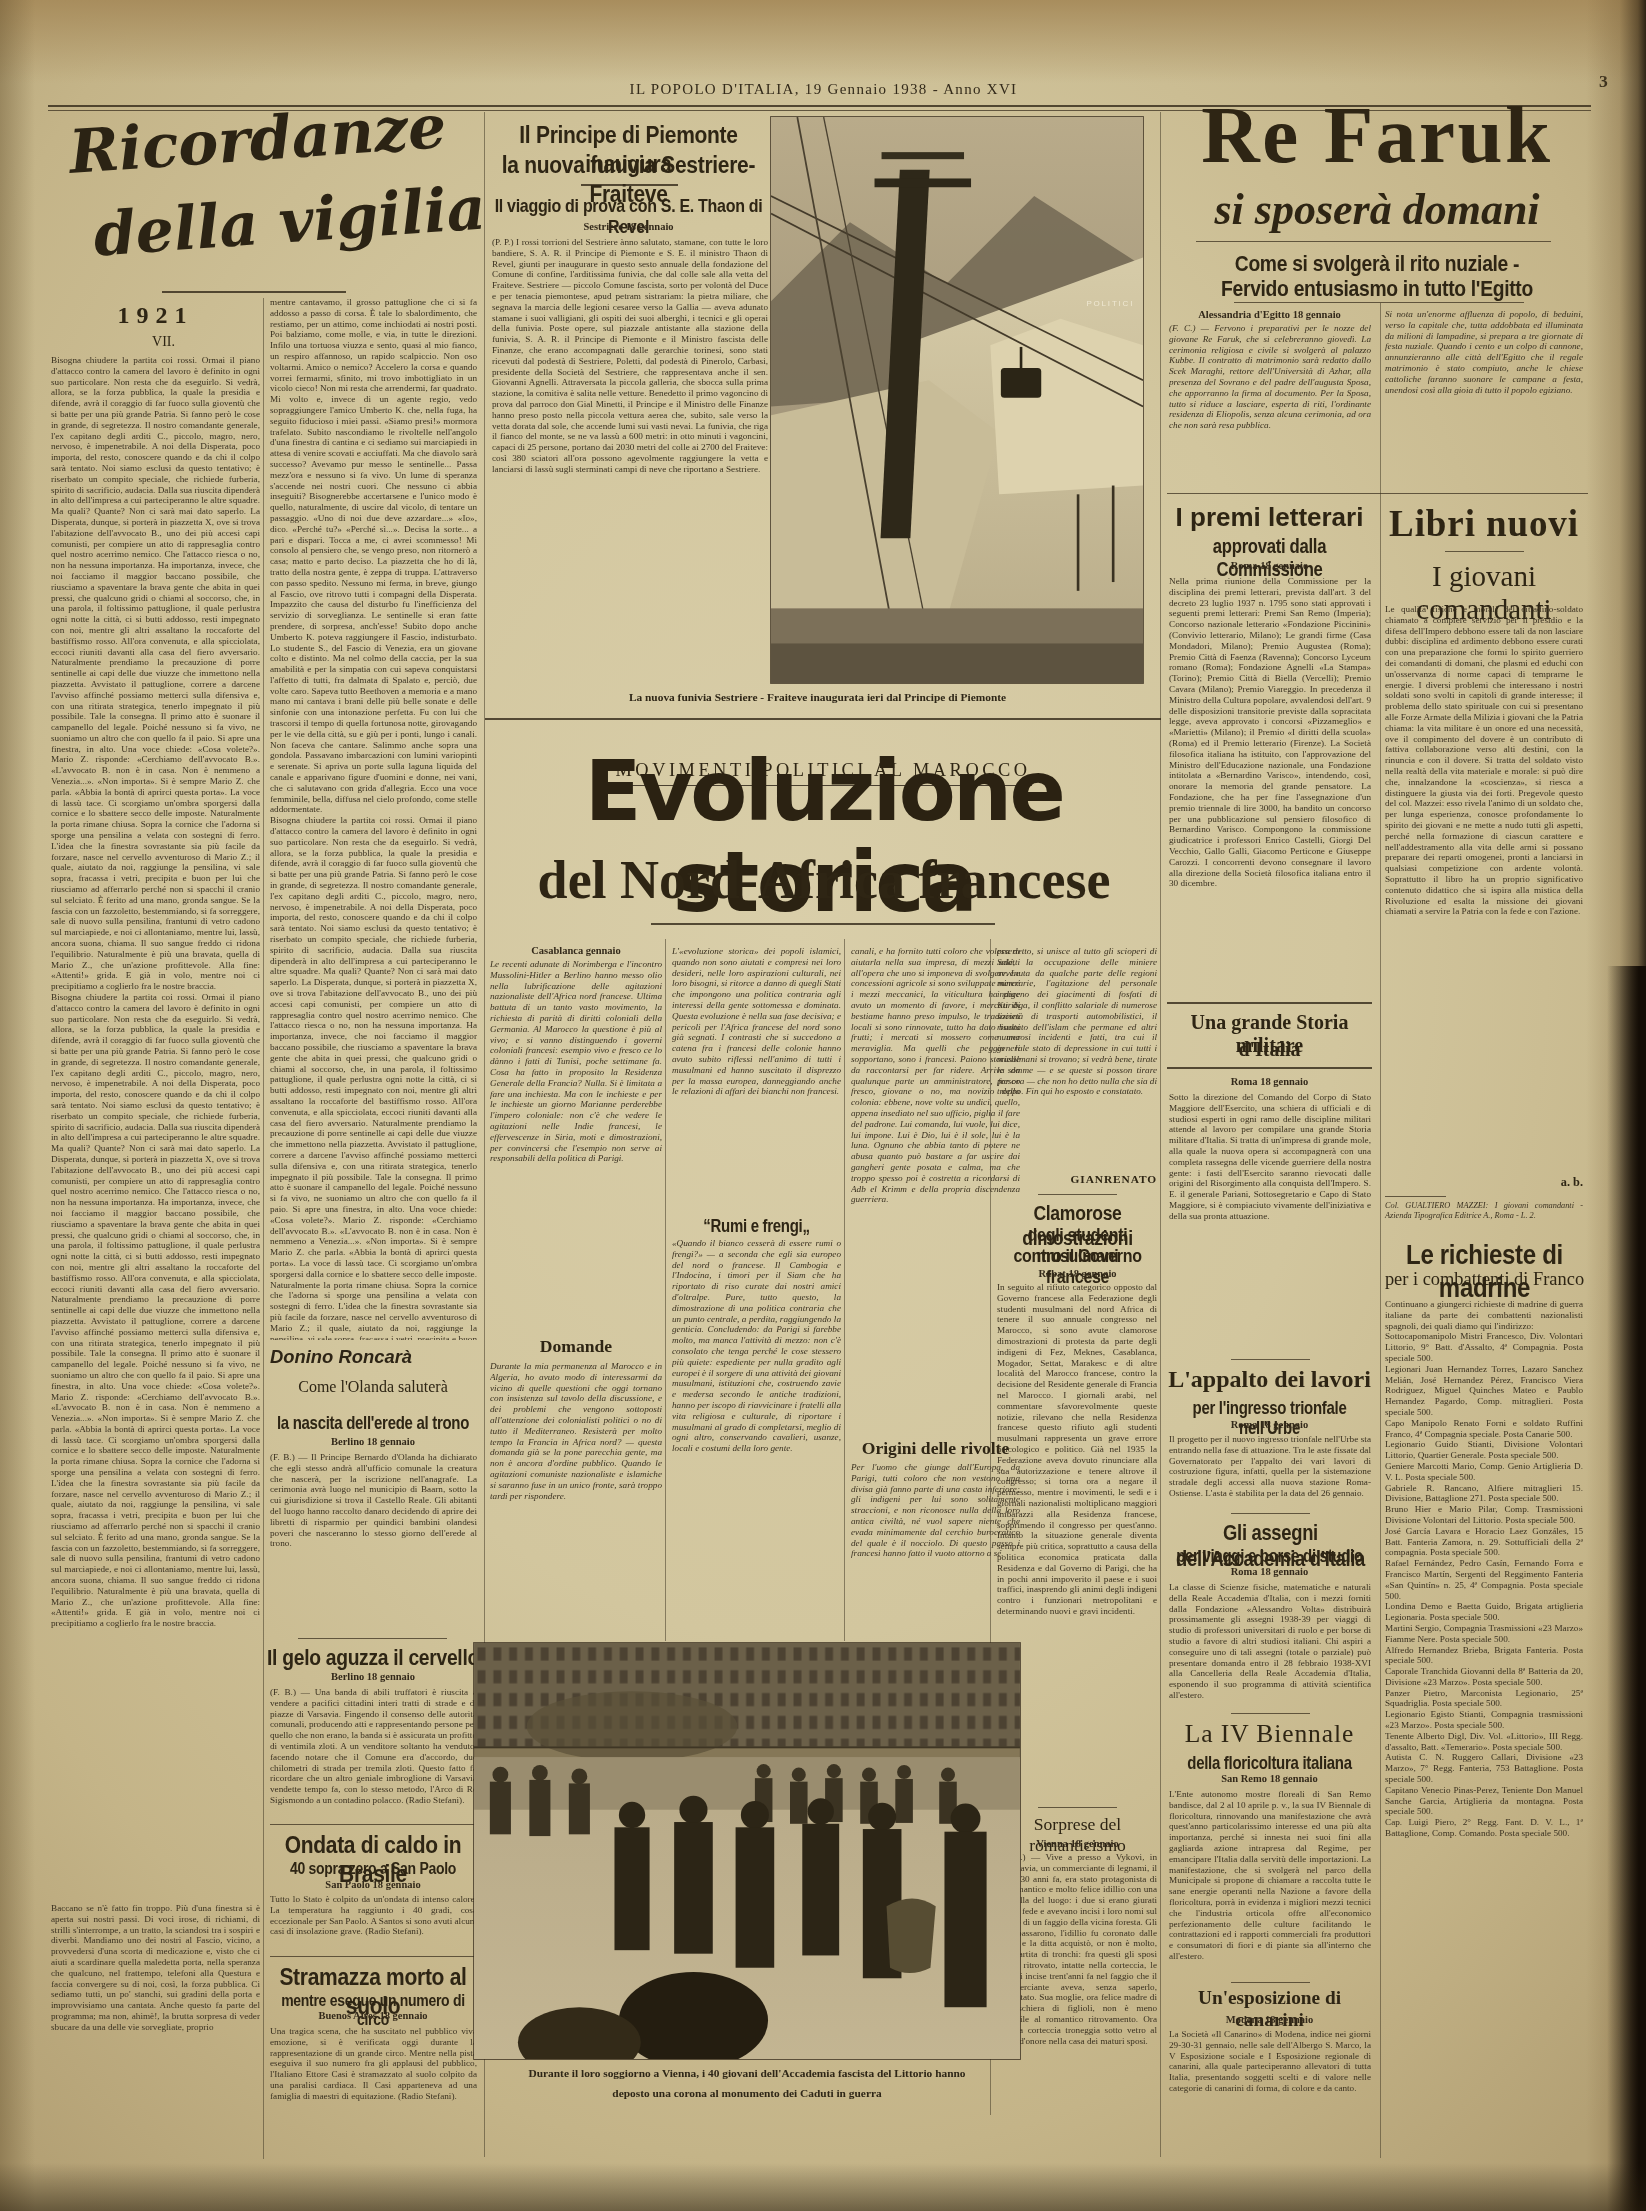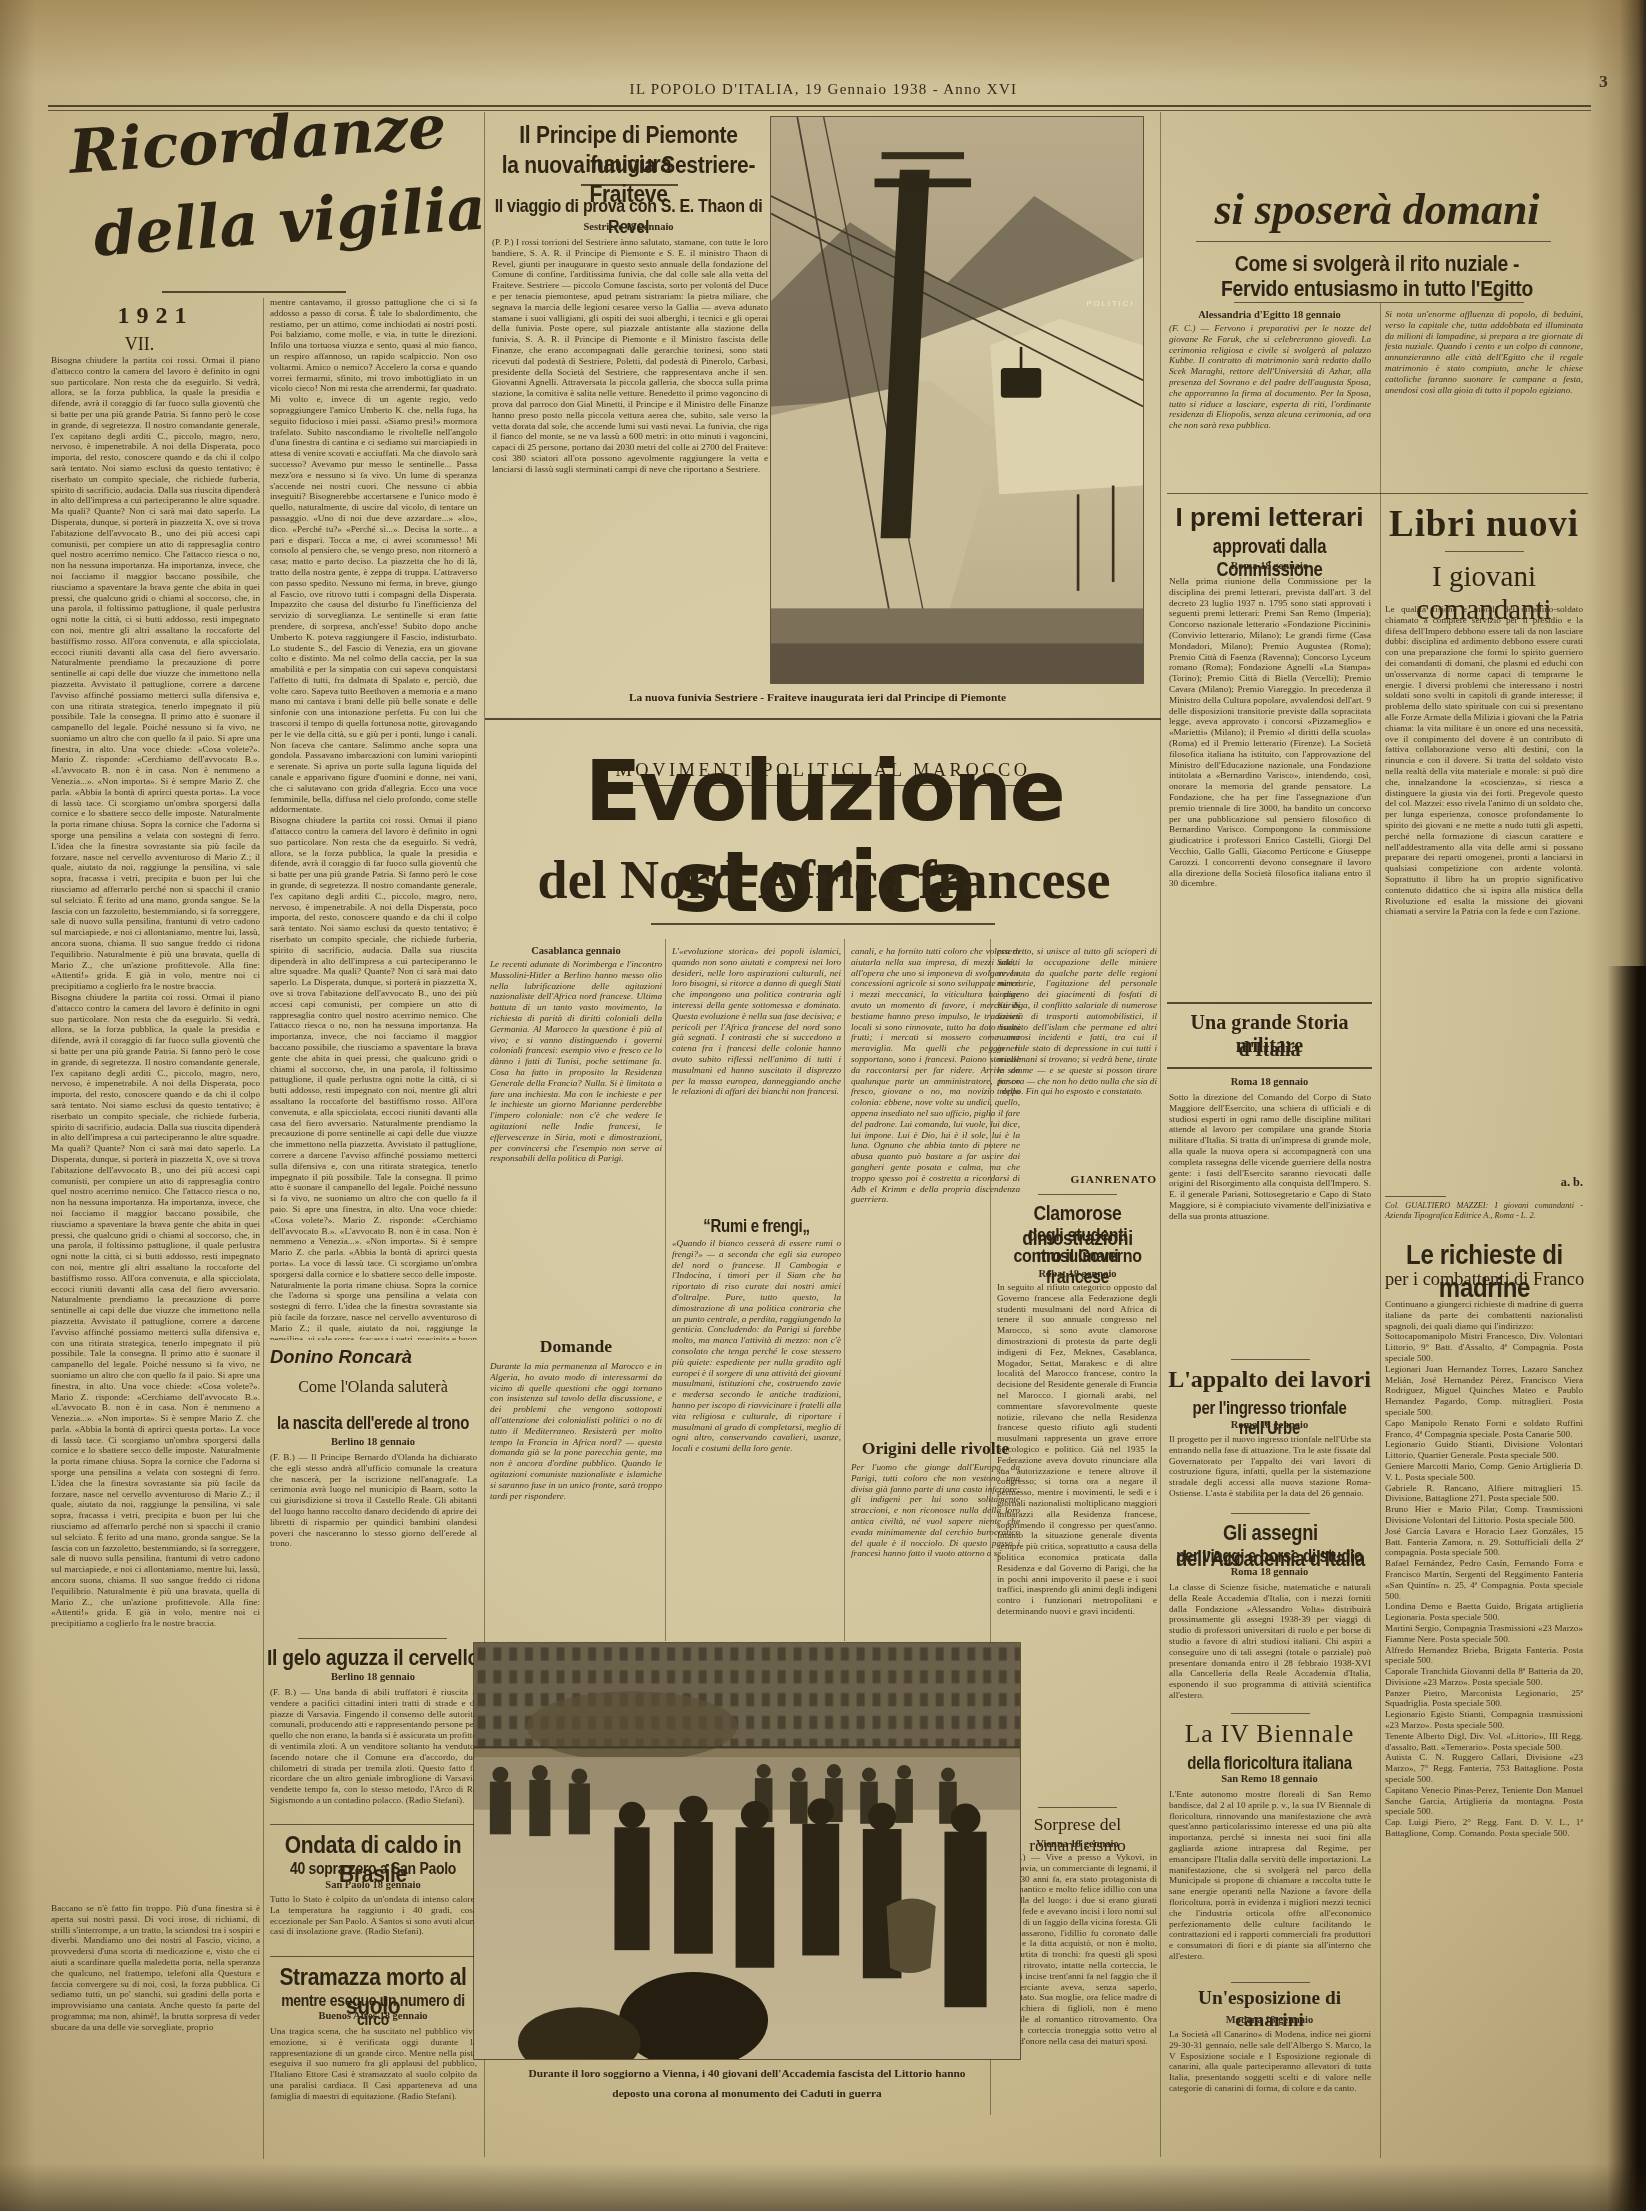--- a/index.html
+++ b/index.html
@@ -44,21 +44,21 @@
   <div class="vline" style="left:665px;top:939px;height:702px;"></div>
   <div class="vline" style="left:844px;top:939px;height:702px;"></div>
   <div class="vline" style="left:990px;top:939px;height:1176px;"></div>
   <div class="vline" style="left:1160px;top:112px;height:2045px;"></div>
   <div class="vline" style="left:1380px;top:303px;height:1855px;"></div>
 
   <div class="abs script-title" style="left:51px;top:104px;width:413px;font-size:60px;text-align:center;transform:rotate(-4deg);">Ricordanze</div>
   <div class="abs script-title" style="left:83px;top:186px;width:413px;font-size:60px;text-align:center;transform:rotate(-4deg);">della vigilia</div>
   <div class="hline2" style="left:162px;top:291px;width:184px;"></div>
   <div class="abs head-serif" style="left:48px;top:302px;width:215px;font-size:24px;font-weight:bold;letter-spacing:7px;">1921</div>
-  <div class="abs head-serif" style="left:32px;top:334px;width:215px;font-size:18px;">VII.</div>
+  <div class="abs head-serif" style="left:56px;top:334px;width:215px;font-size:14px;">VII.</div>
   <div class="abs" style="left:51px;top:355px;width:209px;height:1541px;overflow:hidden;">
     <div class="body-txt">Bisogna chiudere la partita coi rossi. Ormai il piano d'attacco contro la camera del lavoro è definito in ogni suo particolare. Non resta che da eseguirlo. Si vedrà, allora, se la forza pubblica, la quale la presidia e difende, avrà il coraggio di far fuoco sulla gioventù che si batte per una più grande Patria. Si fanno però le cose in grande, di segretezza. Il nostro comandante generale, l'ex capitano degli arditi C., piccolo, magro, nero, nervoso, è impenetrabile. A noi della Disperata, poco importa, del resto, conoscere quando e da chi il colpo sarà tentato. Noi siamo esclusi da questo tentativo; è riserbato un compito speciale, che richiede furberia, spirito di sacrificio, audacia. Dalla sua riuscita dipenderà in alto dell'impresa a cui parteciperanno le altre squadre. Ma quali? Quante? Non ci sarà mai dato saperlo. La Disperata, dunque, si porterà in piazzetta X, ove si trova l'abitazione dell'avvocato B., uno dei più accesi capi comunisti, per compiere un atto di rappresaglia contro quel nostro acerrimo nemico. Che l'attacco riesca o no, non ha nessuna importanza. Ha importanza, invece, che noi facciamo il maggior baccano possibile, che riusciamo a spaventare la brava gente che abita in quei pressi, che qualcuno gridi o chiami al soccorso, che, in una parola, il foltissimo pattuglione, il quale perlustra ogni notte la città, ci si butti addosso, resti impegnato con noi, mentre gli altri assaltano la roccaforte del bastiffismo rosso. All'ora convenuta, e alla spicciolata, eccoci riuniti davanti alla casa del fiero avversario. Naturalmente prendiamo la precauzione di porre sentinelle ai capi delle due viuzze che immettono nella piazzetta. Avvistato il pattuglione, correre a darcene l'avviso affinché possiamo metterci sulla difensiva e, con una ritirata strategica, tenerlo impegnato il più possibile. Tale la consegna. Il primo atto è suonare il campanello del legale. Poiché nessuno si fa vivo, ne suoniamo un altro che con quello fa il paio. Si apre una finestra, in alto. Una voce chiede: «Cosa volete?». Mario Z. risponde: «Cerchiamo dell'avvocato B.». «L'avvocato B. non è in casa. Non è nemmeno a Venezia...». «Non importa». Si è sempre Mario Z. che parla. «Abbia la bontà di aprirci questa porta». La voce di lassù tace. Ci scorgiamo un'ombra sporgersi dalla cornice e lo sbattere secco delle imposte. Naturalmente la porta rimane chiusa. Sopra la cornice che l'adorna si sporge una pensilina a velata con sostegni di ferro. L'idea che la finestra sovrastante sia più facile da forzare, nasce nel cervello avventuroso di Mario Z.; il quale, aiutato da noi, raggiunge la pensilina, vi sale sopra, fracassa i vetri, precipita e buon per lui che riusciamo ad afferrarlo perché non si spacchi il cranio sul selciato. È ferito ad una mano, gronda sangue. Se la fascia con un fazzoletto, bestemmiando, si fa sorreggere, sale di nuovo sulla pensilina, frantumi di vetro cadono sul marciapiede, e noi ci allontaniamo, mentre lui, lassù, ancora suona, chiama. Il suo sangue freddo ci ridona l'equilibrio. Naturalmente è più una bravata, quella di Mario Z., che un'azione profittevole. Alla fine: «Attenti!» grida. E già in volo, mentre noi ci precipitiamo a coglierlo fra le nostre braccia.</div>
     <div class="body-txt">Bisogna chiudere la partita coi rossi. Ormai il piano d'attacco contro la camera del lavoro è definito in ogni suo particolare. Non resta che da eseguirlo. Si vedrà, allora, se la forza pubblica, la quale la presidia e difende, avrà il coraggio di far fuoco sulla gioventù che si batte per una più grande Patria. Si fanno però le cose in grande, di segretezza. Il nostro comandante generale, l'ex capitano degli arditi C., piccolo, magro, nero, nervoso, è impenetrabile. A noi della Disperata, poco importa, del resto, conoscere quando e da chi il colpo sarà tentato. Noi siamo esclusi da questo tentativo; è riserbato un compito speciale, che richiede furberia, spirito di sacrificio, audacia. Dalla sua riuscita dipenderà in alto dell'impresa a cui parteciperanno le altre squadre. Ma quali? Quante? Non ci sarà mai dato saperlo. La Disperata, dunque, si porterà in piazzetta X, ove si trova l'abitazione dell'avvocato B., uno dei più accesi capi comunisti, per compiere un atto di rappresaglia contro quel nostro acerrimo nemico. Che l'attacco riesca o no, non ha nessuna importanza. Ha importanza, invece, che noi facciamo il maggior baccano possibile, che riusciamo a spaventare la brava gente che abita in quei pressi, che qualcuno gridi o chiami al soccorso, che, in una parola, il foltissimo pattuglione, il quale perlustra ogni notte la città, ci si butti addosso, resti impegnato con noi, mentre gli altri assaltano la roccaforte del bastiffismo rosso. All'ora convenuta, e alla spicciolata, eccoci riuniti davanti alla casa del fiero avversario. Naturalmente prendiamo la precauzione di porre sentinelle ai capi delle due viuzze che immettono nella piazzetta. Avvistato il pattuglione, correre a darcene l'avviso affinché possiamo metterci sulla difensiva e, con una ritirata strategica, tenerlo impegnato il più possibile. Tale la consegna. Il primo atto è suonare il campanello del legale. Poiché nessuno si fa vivo, ne suoniamo un altro che con quello fa il paio. Si apre una finestra, in alto. Una voce chiede: «Cosa volete?». Mario Z. risponde: «Cerchiamo dell'avvocato B.». «L'avvocato B. non è in casa. Non è nemmeno a Venezia...». «Non importa». Si è sempre Mario Z. che parla. «Abbia la bontà di aprirci questa porta». La voce di lassù tace. Ci scorgiamo un'ombra sporgersi dalla cornice e lo sbattere secco delle imposte. Naturalmente la porta rimane chiusa. Sopra la cornice che l'adorna si sporge una pensilina a velata con sostegni di ferro. L'idea che la finestra sovrastante sia più facile da forzare, nasce nel cervello avventuroso di Mario Z.; il quale, aiutato da noi, raggiunge la pensilina, vi sale sopra, fracassa i vetri, precipita e buon per lui che riusciamo ad afferrarlo perché non si spacchi il cranio sul selciato. È ferito ad una mano, gronda sangue. Se la fascia con un fazzoletto, bestemmiando, si fa sorreggere, sale di nuovo sulla pensilina, frantumi di vetro cadono sul marciapiede, e noi ci allontaniamo, mentre lui, lassù, ancora suona, chiama. Il suo sangue freddo ci ridona l'equilibrio. Naturalmente è più una bravata, quella di Mario Z., che un'azione profittevole. Alla fine: «Attenti!» grida. E già in volo, mentre noi ci precipitiamo a coglierlo fra le nostre braccia.</div>
   </div>
   <div class="abs body-txt" style="left:51px;top:1903px;width:209px;height:256px;">Baccano se n'è fatto fin troppo. Più d'una finestra si è aperta sui nostri passi. Di voci irose, di richiami, di strilli s'interrompe, a un tratto, la sciandosi tra i sospiri e diverbi. Mandiamo uno dei nostri al Fascio, vicino, a provvedersi d'una scorta di medicazione e, visto che ci aiuti a scardinare quella maledetta porta, nella speranza che qualcuno, nel frattempo, telefoni alla Questura e faccia convergere su di noi, così, la forza pubblica. Ci sediamo tutti, un po' stanchi, sui gradini della porta e improvvisiamo una cantata. Anche questo fa parte del programma; ma non, ahimè!, la brutta sorpresa di veder sbucare da una delle vie sorvegliate, proprio</div>
   <div class="abs" style="left:270px;top:297px;width:207px;height:1043px;overflow:hidden;">
     <div class="body-txt">mentre cantavamo, il grosso pattuglione che ci si fa addosso a passo di corsa. È tale lo sbalordimento, che restiamo, per un attimo, come inchiodati ai nostri posti. Poi balziamo, come molle, e via, in tutte le direzioni. Infilo una tortuosa viuzza e sento, quasi al mio fianco, un respiro affannoso, un rapido scalpiccio. Non oso voltarmi. Amico o nemico? Accelero la corsa e quando vorrei fermarmi, sfinito, mi trovo imbottigliato in un vicolo cieco! Non mi resta che arrendermi, far quadrato. Mi volto e, invece di un agente regio, vedo sopraggiungere l'amico Umberto K. che, nella fuga, ha seguito fiducioso i miei passi. «Siamo presi!» mormora trafelato. Subito nascondiamo le rivoltelle nell'angolo d'una finestra di cantina e ci sediamo sui marciapiedi in attesa di venire scovati e acciuffati. Ma che diavolo sarà successo? Avevamo pur messo le sentinelle... Passa mezz'ora e nessuno si fa vivo. Un lume di speranza s'accende nei nostri cuori. Che nessuno ci abbia inseguiti? Bisognerebbe accertarsene e l'unico modo è quello, naturalmente, di uscire dal vicolo, di tentare un passaggio. «Uno di noi due deve azzardare...» «Io», dico. «Perché tu?» «Perché sì...». Decisa la sorte... a pari e dispari. Tocca a me, ci avrei scommesso! Mi consolo al pensiero che, se vengo preso, non ritornerò a casa; matto e parto deciso. La piazzetta che ho di là, tratto della nostra gente, è zeppa di truppa. L'attraverso con passo spedito. Nessuno mi ferma, in breve, giungo al Fascio, ove ritrovo tutti i compagni della Disperata. Impazzito che causa del disturbo fu l'inefficienza del servizio di sorveglianza. Le sentinelle si eran fatte prendere, di sorpresa, anch'esse! Subito dopo anche Umberto K. poteva raggiungere il Fascio, indisturbato. Lo studente S., del Fascio di Venezia, era un giovane colto e distinto. Ma nel colmo della caccia, per la sua amabilità e per la simpatia con cui sapeva conquistarsi l'affetto di tutti, fra dalmata di Spalato e, perciò, due volte caro. Sapeva tutto Beethoven a memoria e a mano mano mi cantava i brani delle più belle sonate e delle sinfonie con una intonazione perfetta. Fu con lui che trascorsi il tempo di quella fortunosa notte, girovagando per le vie della città, su e giù per i ponti, lungo i canali. Non faceva che cantare. Salimmo anche sopra una gondola. Passavano imbarcazioni con lumini variopinti e serenate. Si apriva un porte sulla laguna liquida del canale e apparivano figure d'uomini e donne, nei vani, che ci salutavano con grida d'allegria. Ecco una voce femminile, bella, diffusa nel cielo profondo, come stelle addormentate.</div>
     <div class="body-txt">Bisogna chiudere la partita coi rossi. Ormai il piano d'attacco contro la camera del lavoro è definito in ogni suo particolare. Non resta che da eseguirlo. Si vedrà, allora, se la forza pubblica, la quale la presidia e difende, avrà il coraggio di far fuoco sulla gioventù che si batte per una più grande Patria. Si fanno però le cose in grande, di segretezza. Il nostro comandante generale, l'ex capitano degli arditi C., piccolo, magro, nero, nervoso, è impenetrabile. A noi della Disperata, poco importa, del resto, conoscere quando e da chi il colpo sarà tentato. Noi siamo esclusi da questo tentativo; è riserbato un compito speciale, che richiede furberia, spirito di sacrificio, audacia. Dalla sua riuscita dipenderà in alto dell'impresa a cui parteciperanno le altre squadre. Ma quali? Quante? Non ci sarà mai dato saperlo. La Disperata, dunque, si porterà in piazzetta X, ove si trova l'abitazione dell'avvocato B., uno dei più accesi capi comunisti, per compiere un atto di rappresaglia contro quel nostro acerrimo nemico. Che l'attacco riesca o no, non ha nessuna importanza. Ha importanza, invece, che noi facciamo il maggior baccano possibile, che riusciamo a spaventare la brava gente che abita in quei pressi, che qualcuno gridi o chiami al soccorso, che, in una parola, il foltissimo pattuglione, il quale perlustra ogni notte la città, ci si butti addosso, resti impegnato con noi, mentre gli altri assaltano la roccaforte del bastiffismo rosso. All'ora convenuta, e alla spicciolata, eccoci riuniti davanti alla casa del fiero avversario. Naturalmente prendiamo la precauzione di porre sentinelle ai capi delle due viuzze che immettono nella piazzetta. Avvistato il pattuglione, correre a darcene l'avviso affinché possiamo metterci sulla difensiva e, con una ritirata strategica, tenerlo impegnato il più possibile. Tale la consegna. Il primo atto è suonare il campanello del legale. Poiché nessuno si fa vivo, ne suoniamo un altro che con quello fa il paio. Si apre una finestra, in alto. Una voce chiede: «Cosa volete?». Mario Z. risponde: «Cerchiamo dell'avvocato B.». «L'avvocato B. non è in casa. Non è nemmeno a Venezia...». «Non importa». Si è sempre Mario Z. che parla. «Abbia la bontà di aprirci questa porta». La voce di lassù tace. Ci scorgiamo un'ombra sporgersi dalla cornice e lo sbattere secco delle imposte. Naturalmente la porta rimane chiusa. Sopra la cornice che l'adorna si sporge una pensilina a velata con sostegni di ferro. L'idea che la finestra sovrastante sia più facile da forzare, nasce nel cervello avventuroso di Mario Z.; il quale, aiutato da noi, raggiunge la pensilina, vi sale sopra, fracassa i vetri, precipita e buon per lui che riusciamo ad afferrarlo perché non si spacchi il cranio sul selciato. È ferito ad una mano, gronda sangue. Se la fascia con un fazzoletto, bestemmiando, si fa sorreggere, sale di nuovo sulla pensilina, frantumi di vetro cadono sul marciapiede, e noi ci allontaniamo, mentre lui, lassù, ancora suona, chiama. Il suo sangue freddo ci ridona l'equilibrio. Naturalmente è più una bravata, quella di Mario Z., che un'azione profittevole. Alla fine: «Attenti!» grida. E già in volo, mentre noi ci precipitiamo a coglierlo fra le nostre braccia.</div>
   </div>
   <div class="abs" style="left:270px;top:1347px;width:207px;text-align:left;font:bold italic 18.4px/20px 'Liberation Sans',sans-serif;color:#2d2415;">Donino Roncarà</div>
@@ -122,20 +122,21 @@
       <rect x="0" y="560" width="424" height="85" fill="#7c7059"></rect>
       <rect x="0" y="600" width="424" height="45" fill="#5d5340"></rect>
       <line x1="350" y1="430" x2="350" y2="540" stroke="#3a3222" stroke-width="3"></line>
       <line x1="390" y1="420" x2="390" y2="530" stroke="#3a3222" stroke-width="3"></line>
     </svg>
     <div class="abs" style="right:8.8px;top:183px;font:8px/8.8px 'Liberation Sans',sans-serif;letter-spacing:1.8px;color:#efe8d2;">POLITICI</div>
   </div>
   <div class="abs caption" style="left:492px;top:690px;width:651px;">La nuova funivia Sestriere - Fraiteve inaugurata ieri dal Principe di Piemonte</div>
   <div class="hline2" style="left:485px;top:718px;width:676px;"></div>
 
+  <div class="abs head-serif" style="left:1167px;top:91px;width:420px;font-size:81px;font-weight:bold;letter-spacing:2.6px;line-height:88px;">Re Faruk</div>
   <div class="abs head-serif ital" style="left:1167px;top:184px;width:420px;font-size:44px;line-height:51px;font-weight:bold;">si sposerà domani</div>
   <div class="hline" style="left:1196px;top:241px;width:355px;"></div>
   <div class="abs head-cond" style="left:1176px;top:251px;width:402px;font-size:19.3px;">Come si svolgerà il rito nuziale -</div>
   <div class="abs head-cond" style="left:1176px;top:276px;width:402px;font-size:19.3px;">Fervido entusiasmo in tutto l'Egitto</div>
   <div class="hline" style="left:1234px;top:302px;width:290px;"></div>
   <div class="abs dateline" style="left:1167px;top:309px;width:205px;">Alessandria d'Egitto 18 gennaio</div>
   <div class="abs body-txt ital" style="left:1169px;top:323px;width:202px;height:169px;">(F. C.) — Fervono i preparativi per le nozze del giovane Re Faruk, che si celebreranno giovedì. La cerimonia religiosa e civile si svolgerà al palazzo Kubbe. Il contratto di matrimonio sarà redatto dallo Scek Maraghi, rettore dell'Università di Azhar, alla presenza del Sovrano e del padre dell'augusta Sposa, che apporranno la firma al documento. Per la Sposa, tutto si riduce a lasciare, esperta di riti, l'ordinante residenza di Eliopolis, senza alcuna cerimonia, ad ora che non sarà resa pubblica.</div>
   <div class="abs body-txt ital" style="left:1385px;top:309px;width:198px;height:183px;">Si nota un'enorme affluenza di popolo, di beduini, verso la capitale che, tutta addobbata ed illuminata da milioni di lampadine, si prepara a tre giornate di festa nuziale. Quando i cento e un colpo di cannone, annunzieranno alle città dell'Egitto che il regale matrimonio è stato compiuto, anche le chiese cattoliche faranno suonare le campane a festa, unendosi così alla gioia di tutto il popolo egiziano.</div>
 
   <div class="hline" style="left:1167px;top:493px;width:421px;"></div>

